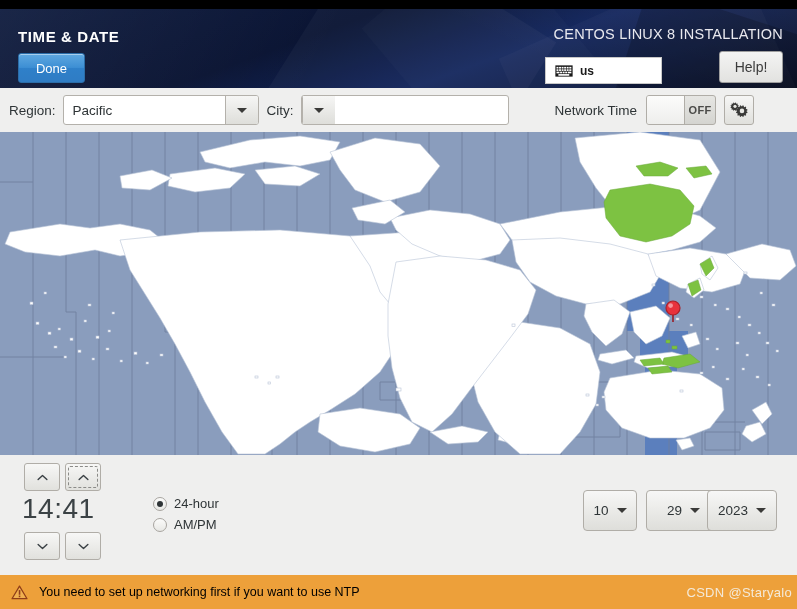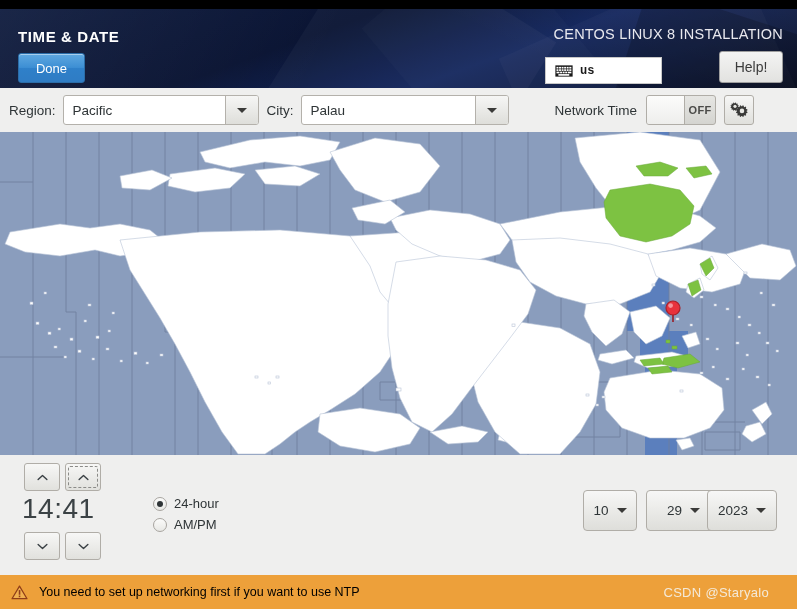--- a/index.html
+++ b/index.html
@@ -49,21 +49,21 @@
     display:flex; align-items:center; justify-content:center;
     cursor:pointer;
   }
 
   .kbd-box {
     position:absolute; top:48px; left:545px;
     width:117px; height:27px;
     background:#fff; border:1px solid #c8c8c8;
     display:flex; align-items:center; gap:7px; padding-left:9px;
   }
-  .kbd-lbl { font-size:12px; font-weight:bold; color:#1a1a1a;font-family:Liberation Mono, monospace; }
+  .kbd-lbl { font-size:12px; font-weight:bold; color:#1a1a1a; }
   .kbd-ico { width:18px; height:12px; }
 
   .help-btn {
     position:absolute; top:42px; left:719px;
     width:64px; height:32px; border-radius:3px;
     border:1px solid #9e9e9e;
     background:linear-gradient(180deg,#f4f4f3 0%,#e2e2e0 100%);
     color:#3b3b3b; font-size:14px;
     display:flex; align-items:center; justify-content:center;
     cursor:pointer;
@@ -175,21 +175,21 @@
 
   
   .warnbar {
     position:absolute; bottom:0; left:0; width:797px; height:34px;
     background:#eda03a;
     display:flex; align-items:center;
   }
   .warn-ico { margin-left:11px; width:17px; height:15px; flex:none; }
   .warn-text { margin-left:11px; font-size:12.5px; color:#000000; }
   .watermark {
-    position:absolute; right:28px; top:50%; transform:translateY(-50%);
+    position:absolute; right:5px; top:50%; transform:translateY(-50%);
     font-size:13px; color:#f5f0e6; opacity:0.92; letter-spacing:0.3px;
   }
 </style>
 </head>
 <body>
 
 <div id="app">
 
   <div class="topstrip"></div>
 
@@ -242,21 +242,20 @@
     <span class="tb-label first">Region:</span>
     <div class="combo" id="region-combo">
       <span class="val">Pacific</span>
       <span class="arrowbox">
           <i class="tri-down"></i>
         </span>
     </div>
 
     <span class="tb-label">City:</span>
     <div class="combo" id="city-combo">
-      <span class="val">Palau</span>
       <span class="arrowbox">
           <i class="tri-down"></i>
         </span>
     </div>
 
     <span class="nt-label">Network Time</span>
     <div class="switch">
       <span class="knob"></span>
       <span class="sw-text">OFF</span>
     </div>

